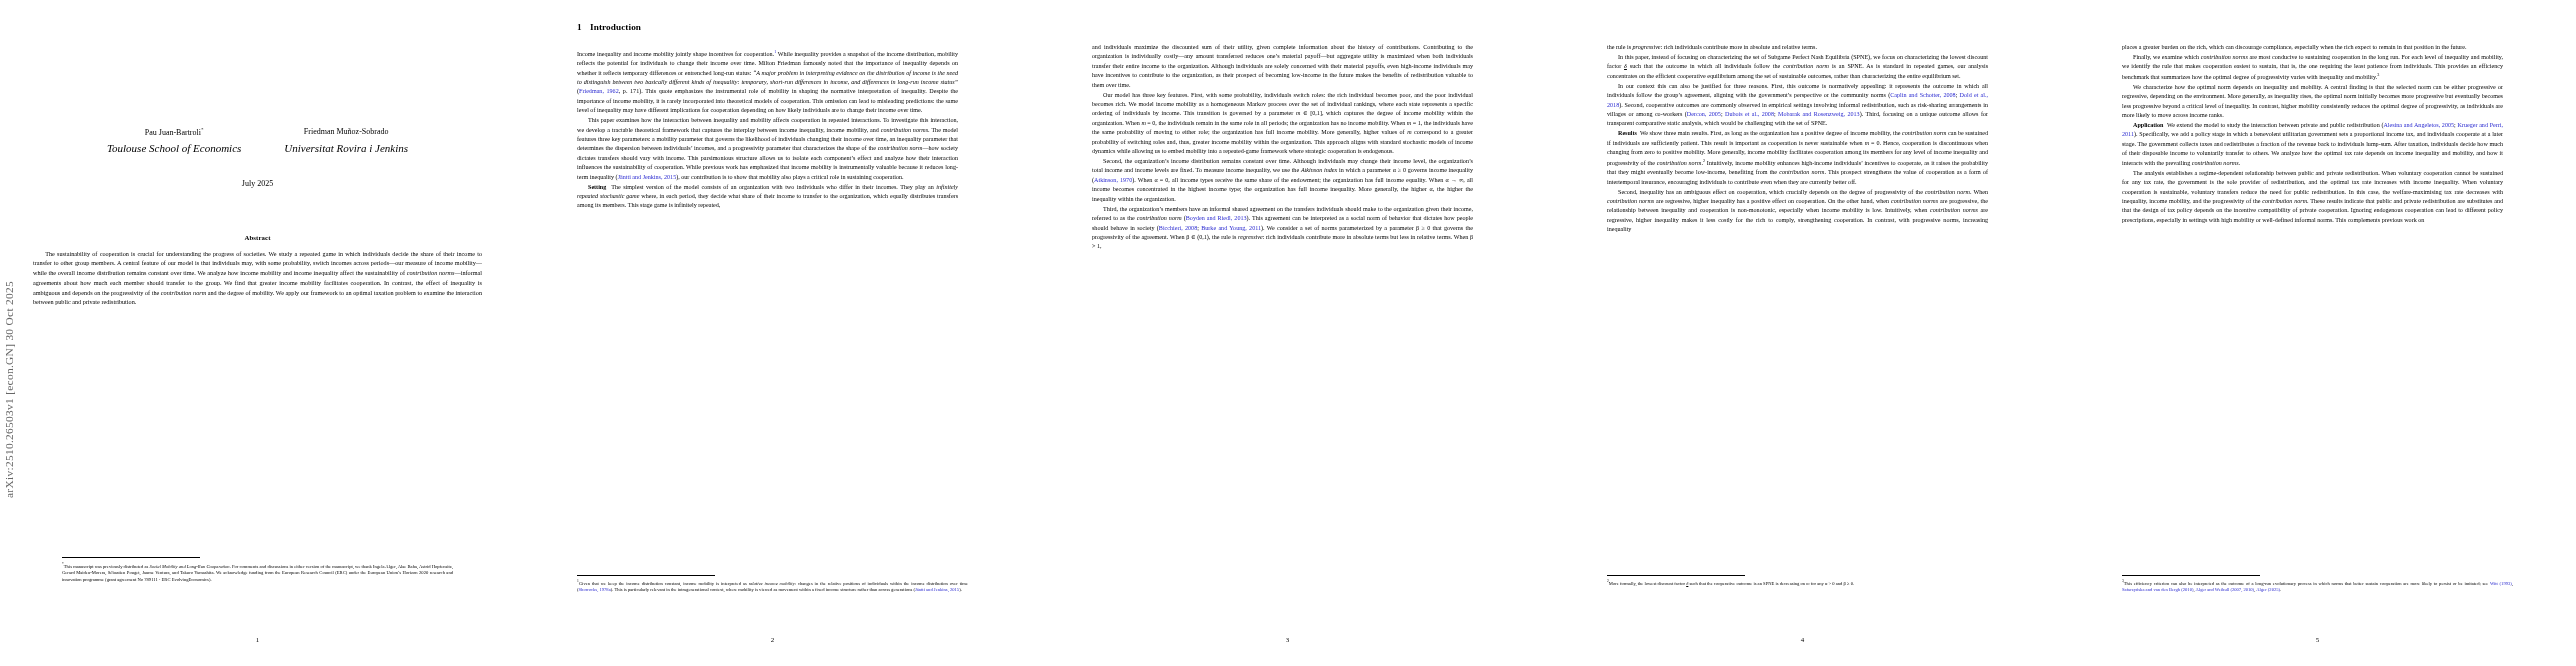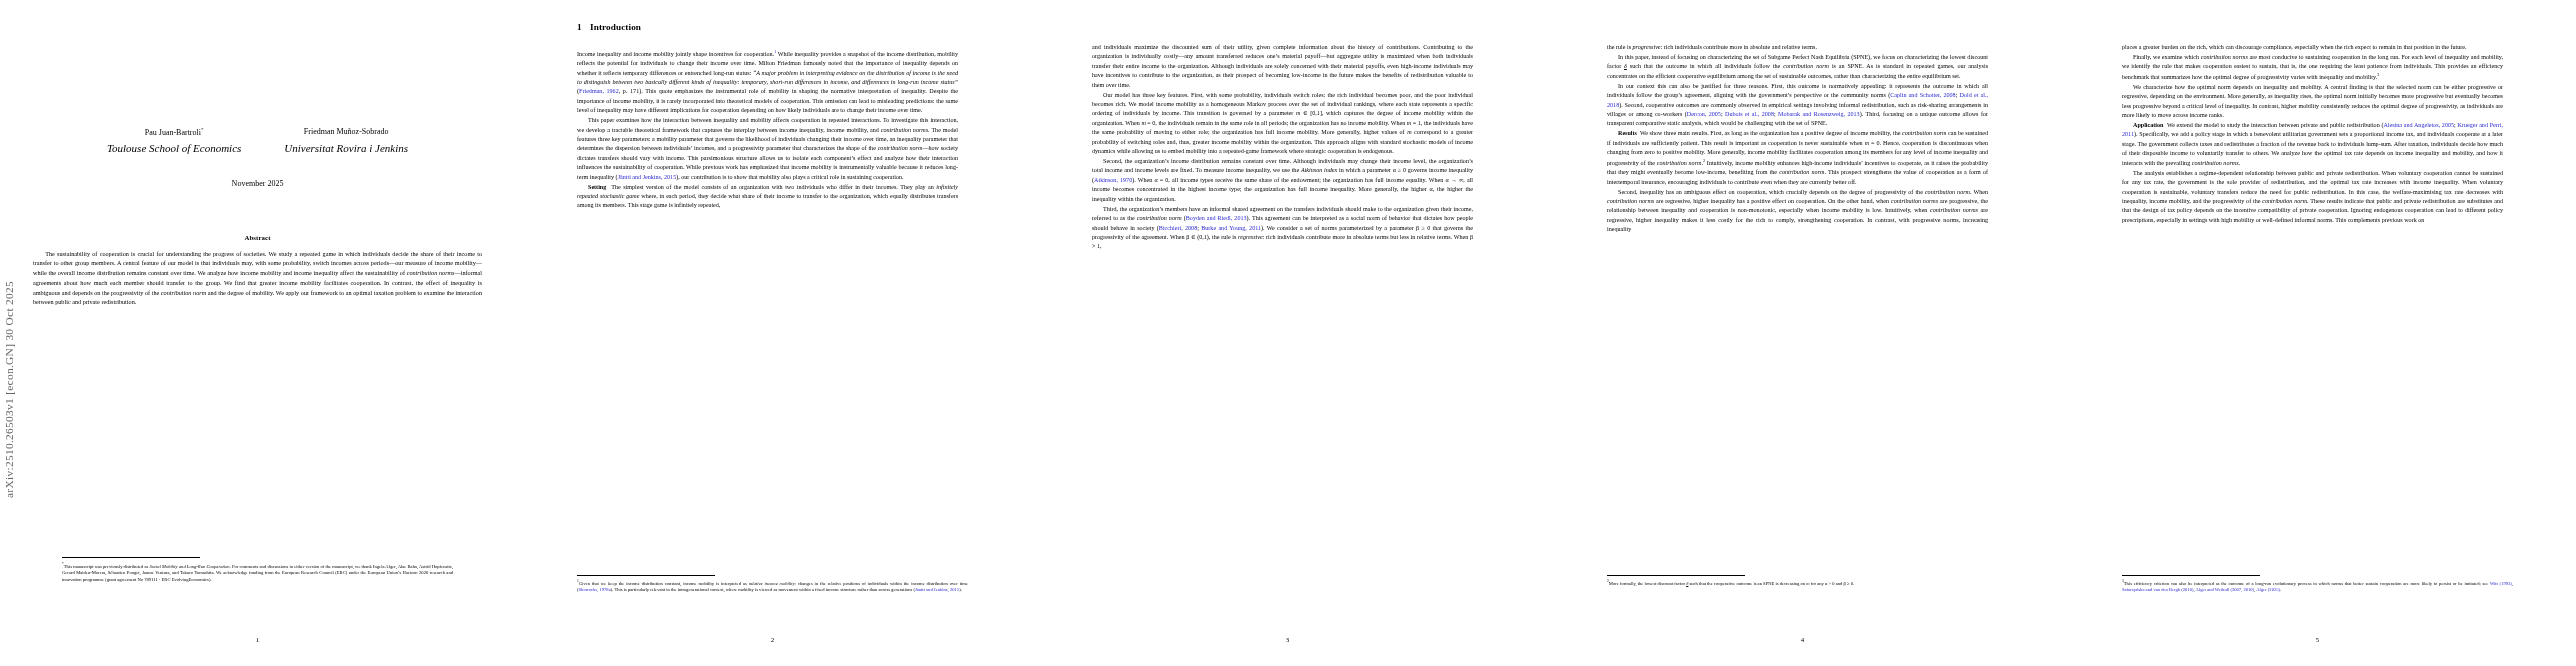--- a/index.html
+++ b/index.html
@@ -171,21 +171,21 @@
         <div class="author">
           <div class="author-name"><span>Pau Juan-Bartroli</span><sup>*</sup></div>
           <div class="author-aff">Toulouse School of Economics</div>
         </div>
         <div class="author">
           <div class="author-name">Friedman Muñoz-Sobrado</div>
           <div class="author-aff">Universitat Rovira i Jenkins</div>
         </div>
       </div>
 
-      <div class="pub-date">November  2025</div>
+      <div class="pub-date">July  2025</div>
 
       <div class="abstract-head">Abstract</div>
     </div>
 
     <div class="abstract-body">
       The sustainability of cooperation is crucial for understanding the progress of societies.
       We study a repeated game in which individuals decide the share of their income to transfer to
       other group members. A central feature of our model is that individuals may, with some
       probability, switch incomes across periods—our measure of income mobility—while the
       overall income distribution remains constant over time. We analyze how income mobility and

